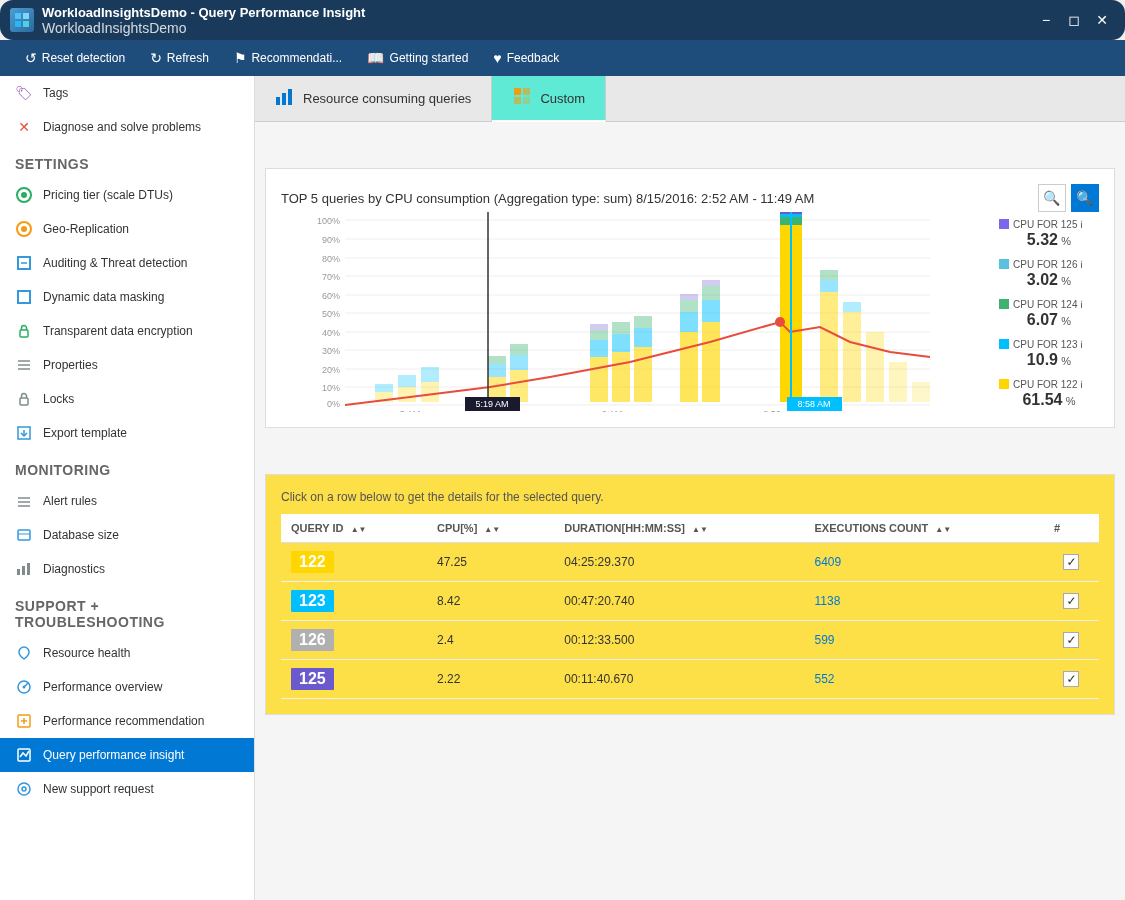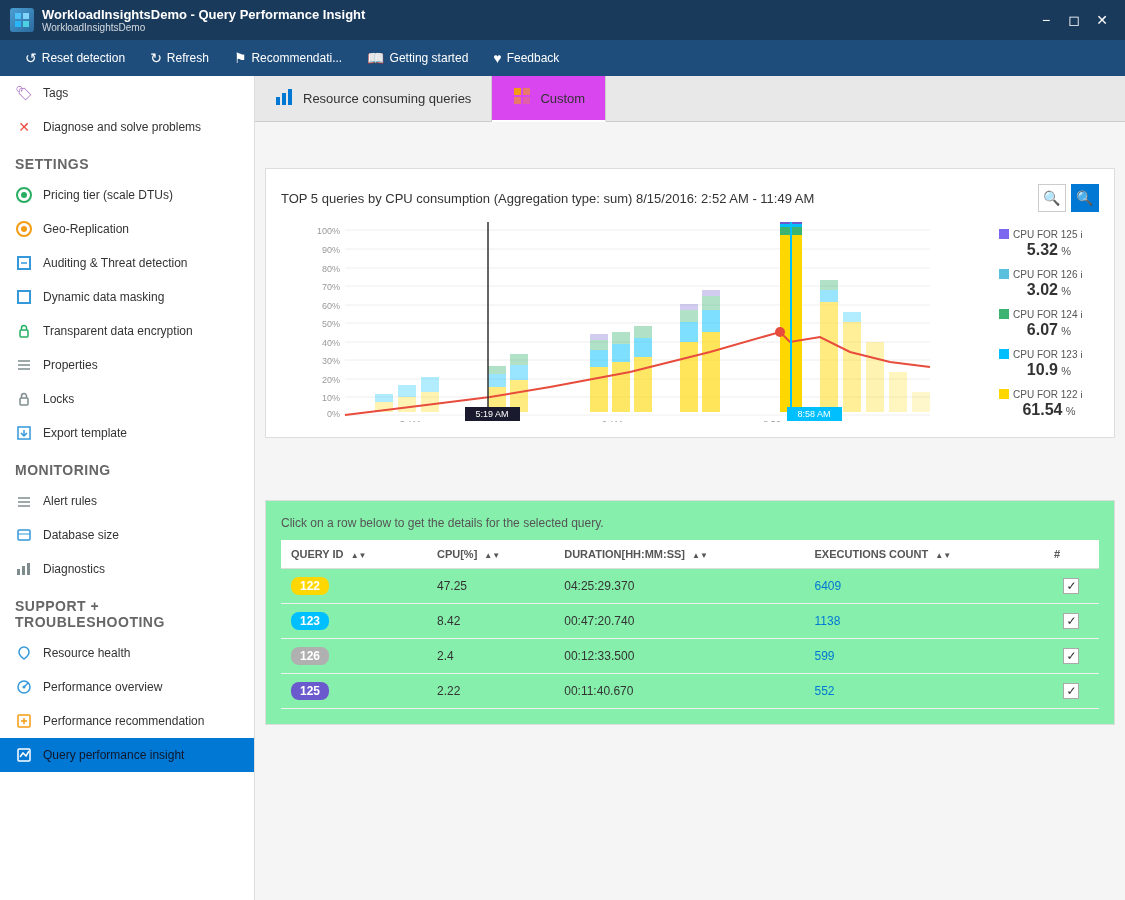--- a/index.html
+++ b/index.html
@@ -7,26 +7,27 @@
 
     
     .title-bar {
       background: #1a3a5c;
       color: white;
       height: 40px;
       display: flex;
       align-items: center;
       padding: 0 10px;
       justify-content: space-between;
+      border-radius: 13px;
     }
     .title-bar-left { display: flex; align-items: center; gap: 8px; }
     .title-bar-icon { width: 24px; height: 24px; background: linear-gradient(135deg, #4a9fd4, #2b6a9e); border-radius: 3px; display: flex; align-items: center; justify-content: center; }
     .title-bar-text { display: flex; flex-direction: column; }
     .title-bar-title { font-size: 13px; font-weight: 600; }
-    .title-bar-subtitle { font-size: 10px; opacity: 0.8; }
+    .title-bar-subtitle { font-size: 14px; opacity: 0.8; }
     .title-bar-controls { display: flex; gap: 2px; }
     .title-bar-btn { width: 26px; height: 26px; background: transparent; border: none; color: white; cursor: pointer; display: flex; align-items: center; justify-content: center; font-size: 14px; }
 
     
     .toolbar {
       background: #1e4d7b;
       height: 36px;
       display: flex;
       align-items: center;
       padding: 0 15px;
@@ -67,21 +68,21 @@
     }
     .sidebar-item {
       display: flex;
       align-items: center;
       gap: 10px;
       padding: 8px 15px;
       cursor: pointer;
       color: #333;
       font-size: 12px;
     }
-    .sidebar-item.active { background: #0078d4; color: #0f172a; }
+    .sidebar-item.active { background: #0078d4; color: #ffffff; }
     .sidebar-item-icon { width: 18px; height: 18px; display: flex; align-items: center; justify-content: center; font-size: 14px; flex-shrink: 0; }
 
     
     .content-area {
       flex: 1;
       background: #f5f5f5;
       overflow-y: auto;
       display: flex;
       flex-direction: column;
       gap: 36px;
@@ -96,34 +97,33 @@
     .tab {
       display: flex;
       align-items: center;
       gap: 8px;
       padding: 10px 20px;
       cursor: pointer;
       font-size: 13px;
       color: #333;
       border-right: 1px solid #ccc;
     }
-    .tab.active { background: #d946ef; border-bottom: 2px solid white; margin-bottom: -1px; }
+    .tab.active { background: #5eead4; border-bottom: 2px solid white; margin-bottom: -1px; }
     .tab-icon { font-size: 16px; }
 
     
     .chart-container {
       background: white;
       margin: 10px;
       padding: 15px;
       border: 1px solid #ddd;
     }
     .chart-title {
       font-size: 13px;
       color: #333;
-      margin-bottom: 10px;
       display: flex;
       justify-content: space-between;
       align-items: center;
     }
     .chart-title-text { font-weight: 400; }
     .chart-zoom-btns { display: flex; gap: 5px; }
     .zoom-btn {
       width: 28px; height: 28px;
       border: 1px solid #ccc;
       background: white;
@@ -151,22 +151,22 @@
       text-align: center;
     }
     .legend-item { display: flex; flex-direction: column; }
     .legend-label { font-size: 10px; color: #555; display: flex; align-items: center; gap: 4px; }
     .legend-color { width: 10px; height: 10px; display: inline-block; }
     .legend-value { font-size: 16px; font-weight: 600; color: #333; }
     .legend-pct { font-size: 11px; color: #555; }
 
     
     .table-container {
-      background: #86efac;
-      margin: 16px 10px 10px;
+      background: #fde047;
+      margin: 0 10px 10px;
       padding: 15px;
       border: 1px solid #ddd;
     }
     .table-instruction {
       font-size: 12px;
       color: #555;
       margin-bottom: 10px;
     }
     table { width: 100%; border-collapse: collapse; }
     th {
@@ -183,22 +183,22 @@
       padding: 8px 10px;
       border-bottom: 1px solid #f0f0f0;
       font-size: 12px;
       color: #333;
     }
     .query-badge {
       display: inline-block;
       color: white;
       font-weight: 600;
       padding: 2px 8px;
-      border-radius: 8px;
-      font-size: 12px;
+      border-radius: 1px;
+      font-size: 16px;
       min-width: 38px;
       text-align: center;
     }
     td.executions { color: #0078d4; font-weight: 500; }
     .checkbox-cell { text-align: center; }
     .check-box {
       width: 16px; height: 16px;
       border: 1px solid #aaa;
       background: white;
       display: inline-flex; align-items: center; justify-content: center;
@@ -405,20 +405,29 @@
       <span>Performance recommendation</span>
     </div>
     <div class="sidebar-item active">
       <div class="sidebar-item-icon">
         <svg width="16" height="16">
             <rect x="2" y="2" width="12" height="12" rx="1" fill="none" stroke="white" stroke-width="1.5"></rect>
             <polyline points="4,10 7,6 10,9 13,4" fill="none" stroke="white" stroke-width="1.5"></polyline>
           </svg>
       </div>
       <span>Query performance insight</span>
+    </div>
+    <div class="sidebar-item">
+      <div class="sidebar-item-icon">
+        <svg width="16" height="16">
+            <circle cx="8" cy="8" r="6" fill="none" stroke="#3498db" stroke-width="1.5"></circle>
+            <circle cx="8" cy="8" r="2" fill="none" stroke="#3498db" stroke-width="1.5"></circle>
+          </svg>
+      </div>
+      <span>New support request</span>
     </div>
   </div>
 
   <div class="content-area">
 
     <div class="tabs-bar">
       <div class="tab">
         <span class="tab-icon">
           <svg width="20" height="20" viewBox="0 0 20 20">
               <rect x="1" y="10" width="4" height="8" fill="#0078d4"></rect>

